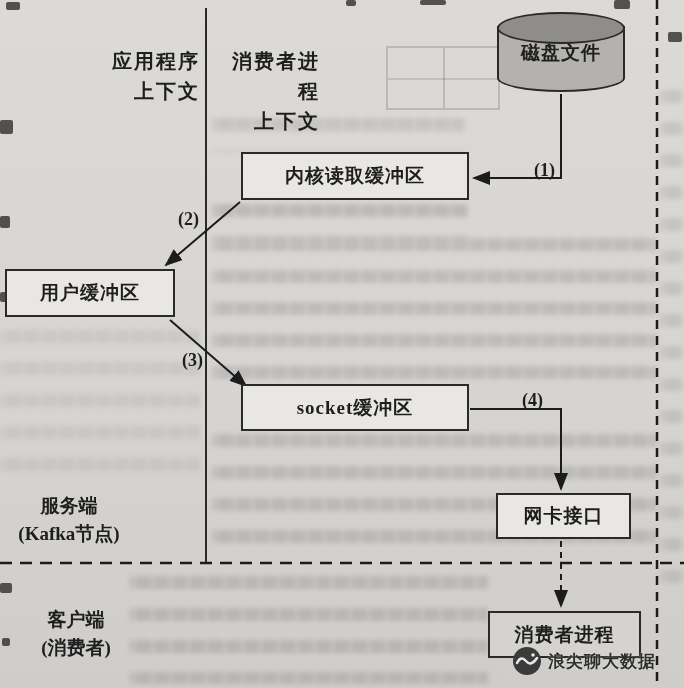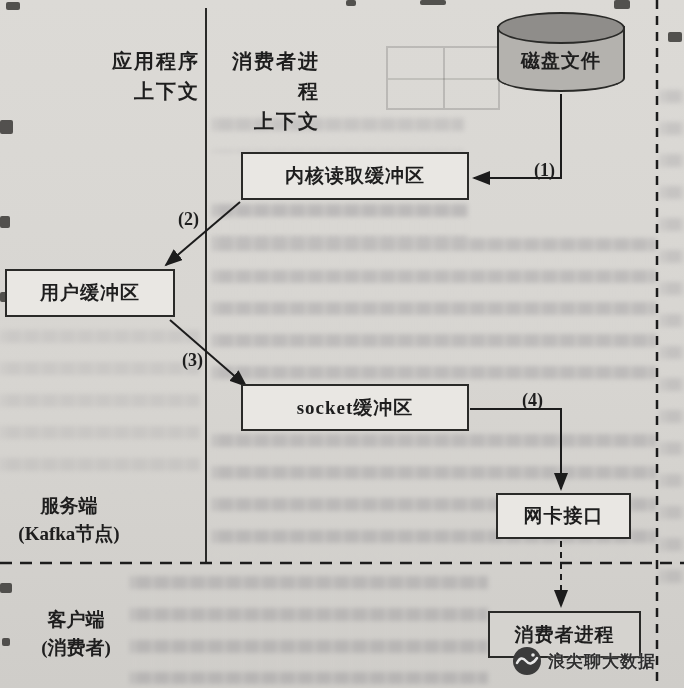--- a/index.html
+++ b/index.html
@@ -37,21 +37,21 @@
   }
   .box.consumer{background:#d5d3cf; font-weight:700;}
 
   .disk{position:absolute; left:497px; top:12px; width:128px; height:82px;}
   .disk-top{position:absolute; left:0; top:0; width:124px; height:28px;
     background:#8f8d8a; border:2px solid #2a2a28; border-radius:50%;}
   .disk-body{position:absolute; left:0; top:14px; width:124px; height:64px;
     background:#b4b2ae; border:2px solid #2a2a28; border-top:none;
     border-radius:0 0 50% 50% / 0 0 14px 14px;
     display:flex; align-items:flex-end; justify-content:center;}
-  .disk-body span{font-size:19px; font-weight:700; letter-spacing:1px; padding-bottom:16px;}
+  .disk-body span{font-size:19px; font-weight:700; letter-spacing:1px; padding-bottom:24px;}
 
   .ctx-label{position:absolute; text-align:right; font-size:20px; font-weight:600;
     letter-spacing:2px; line-height:30px;}
   .ctx-label span{display:block;}
   .zone-label{position:absolute; text-align:center; font-size:19px; font-weight:600;
     line-height:28px;}
   .zone-label span{display:block;}
   .step{position:absolute; font-size:18px; font-weight:600;}
 
   

